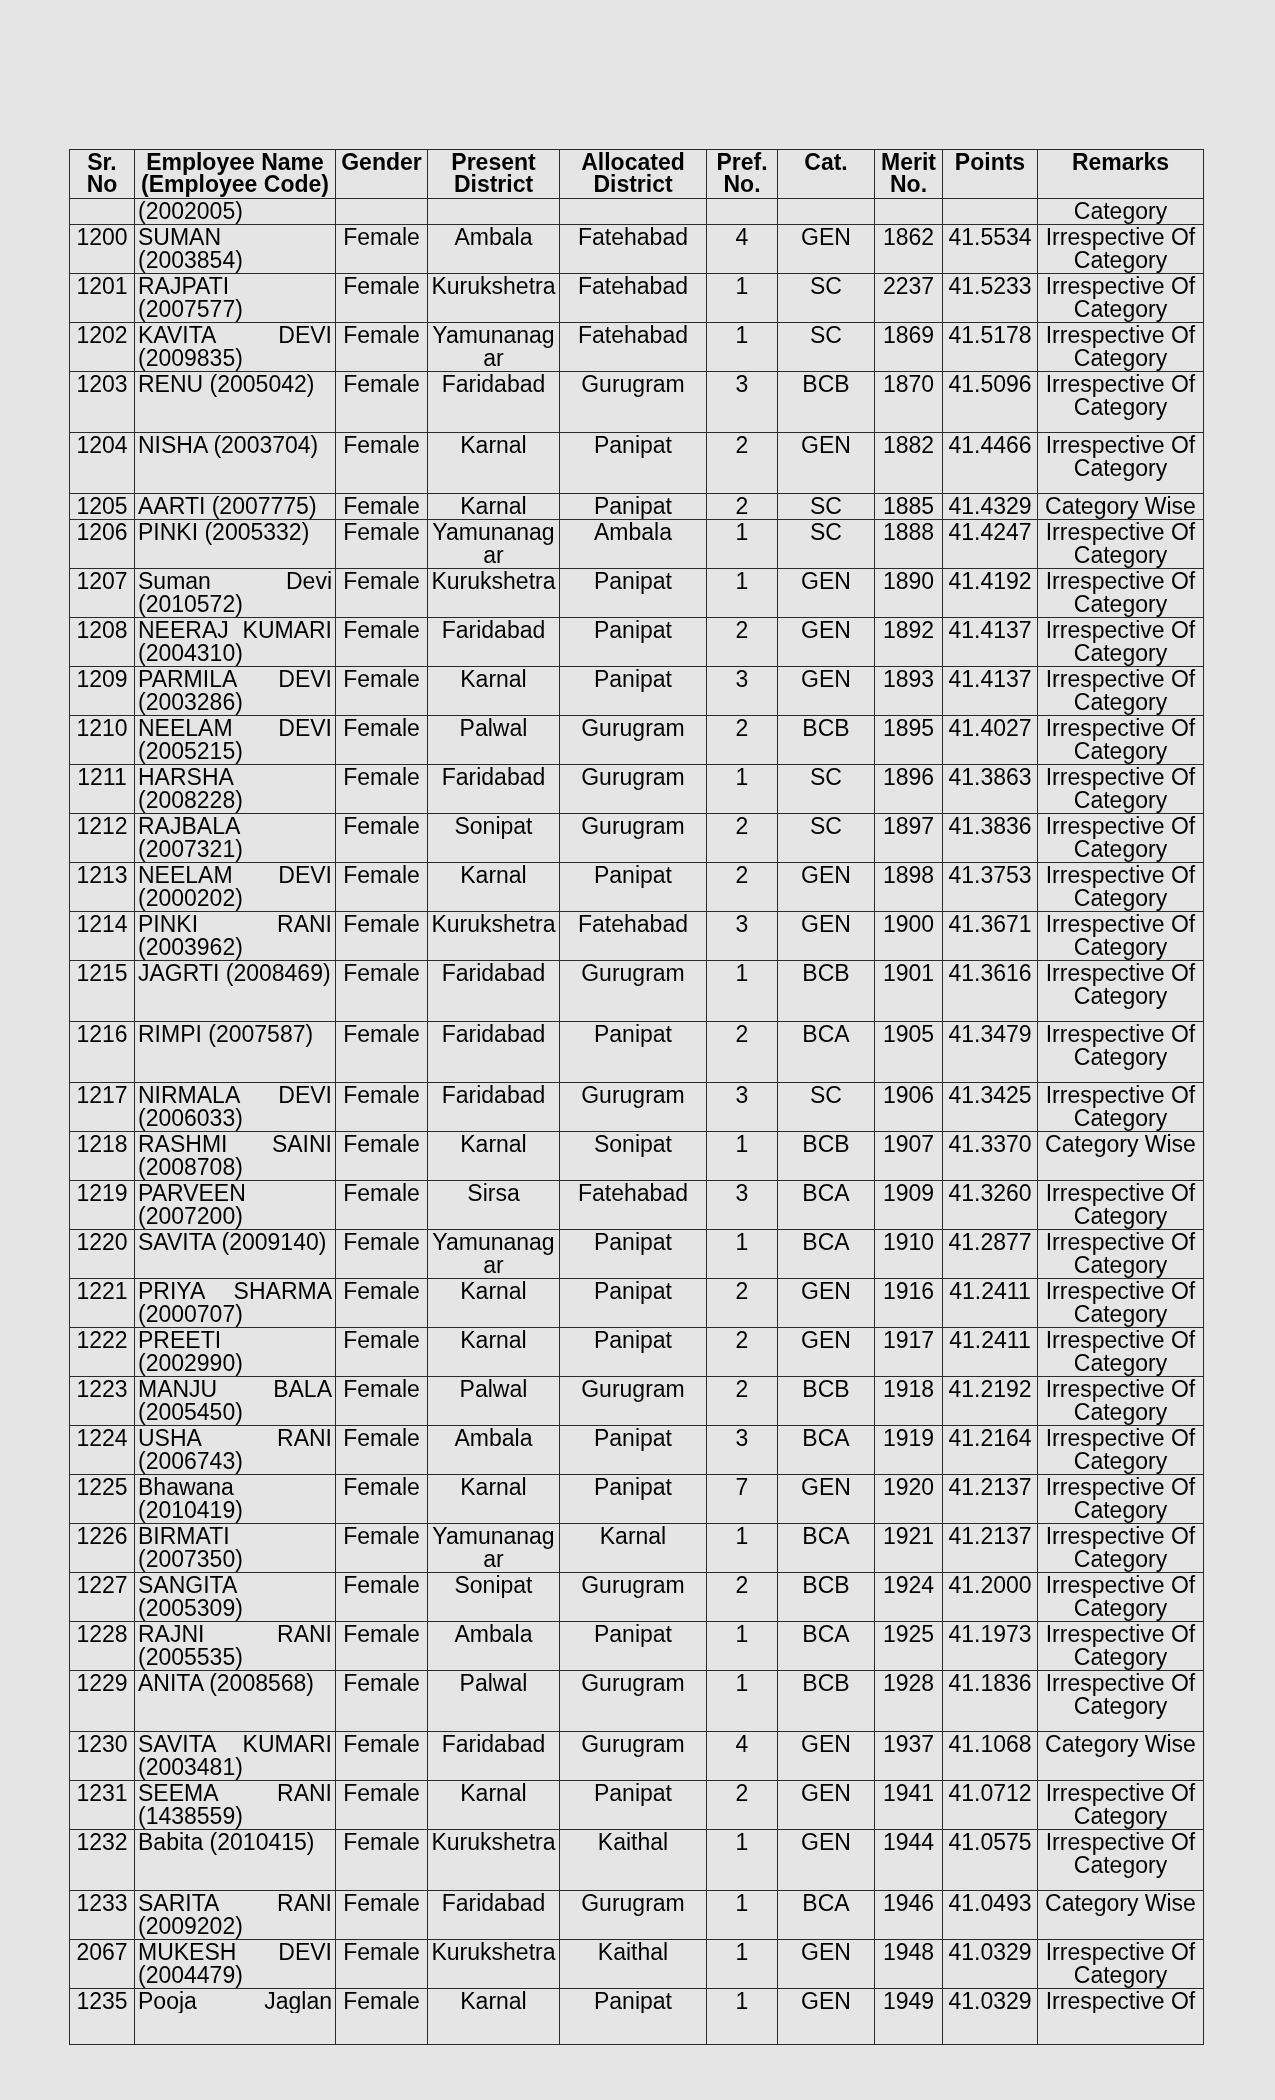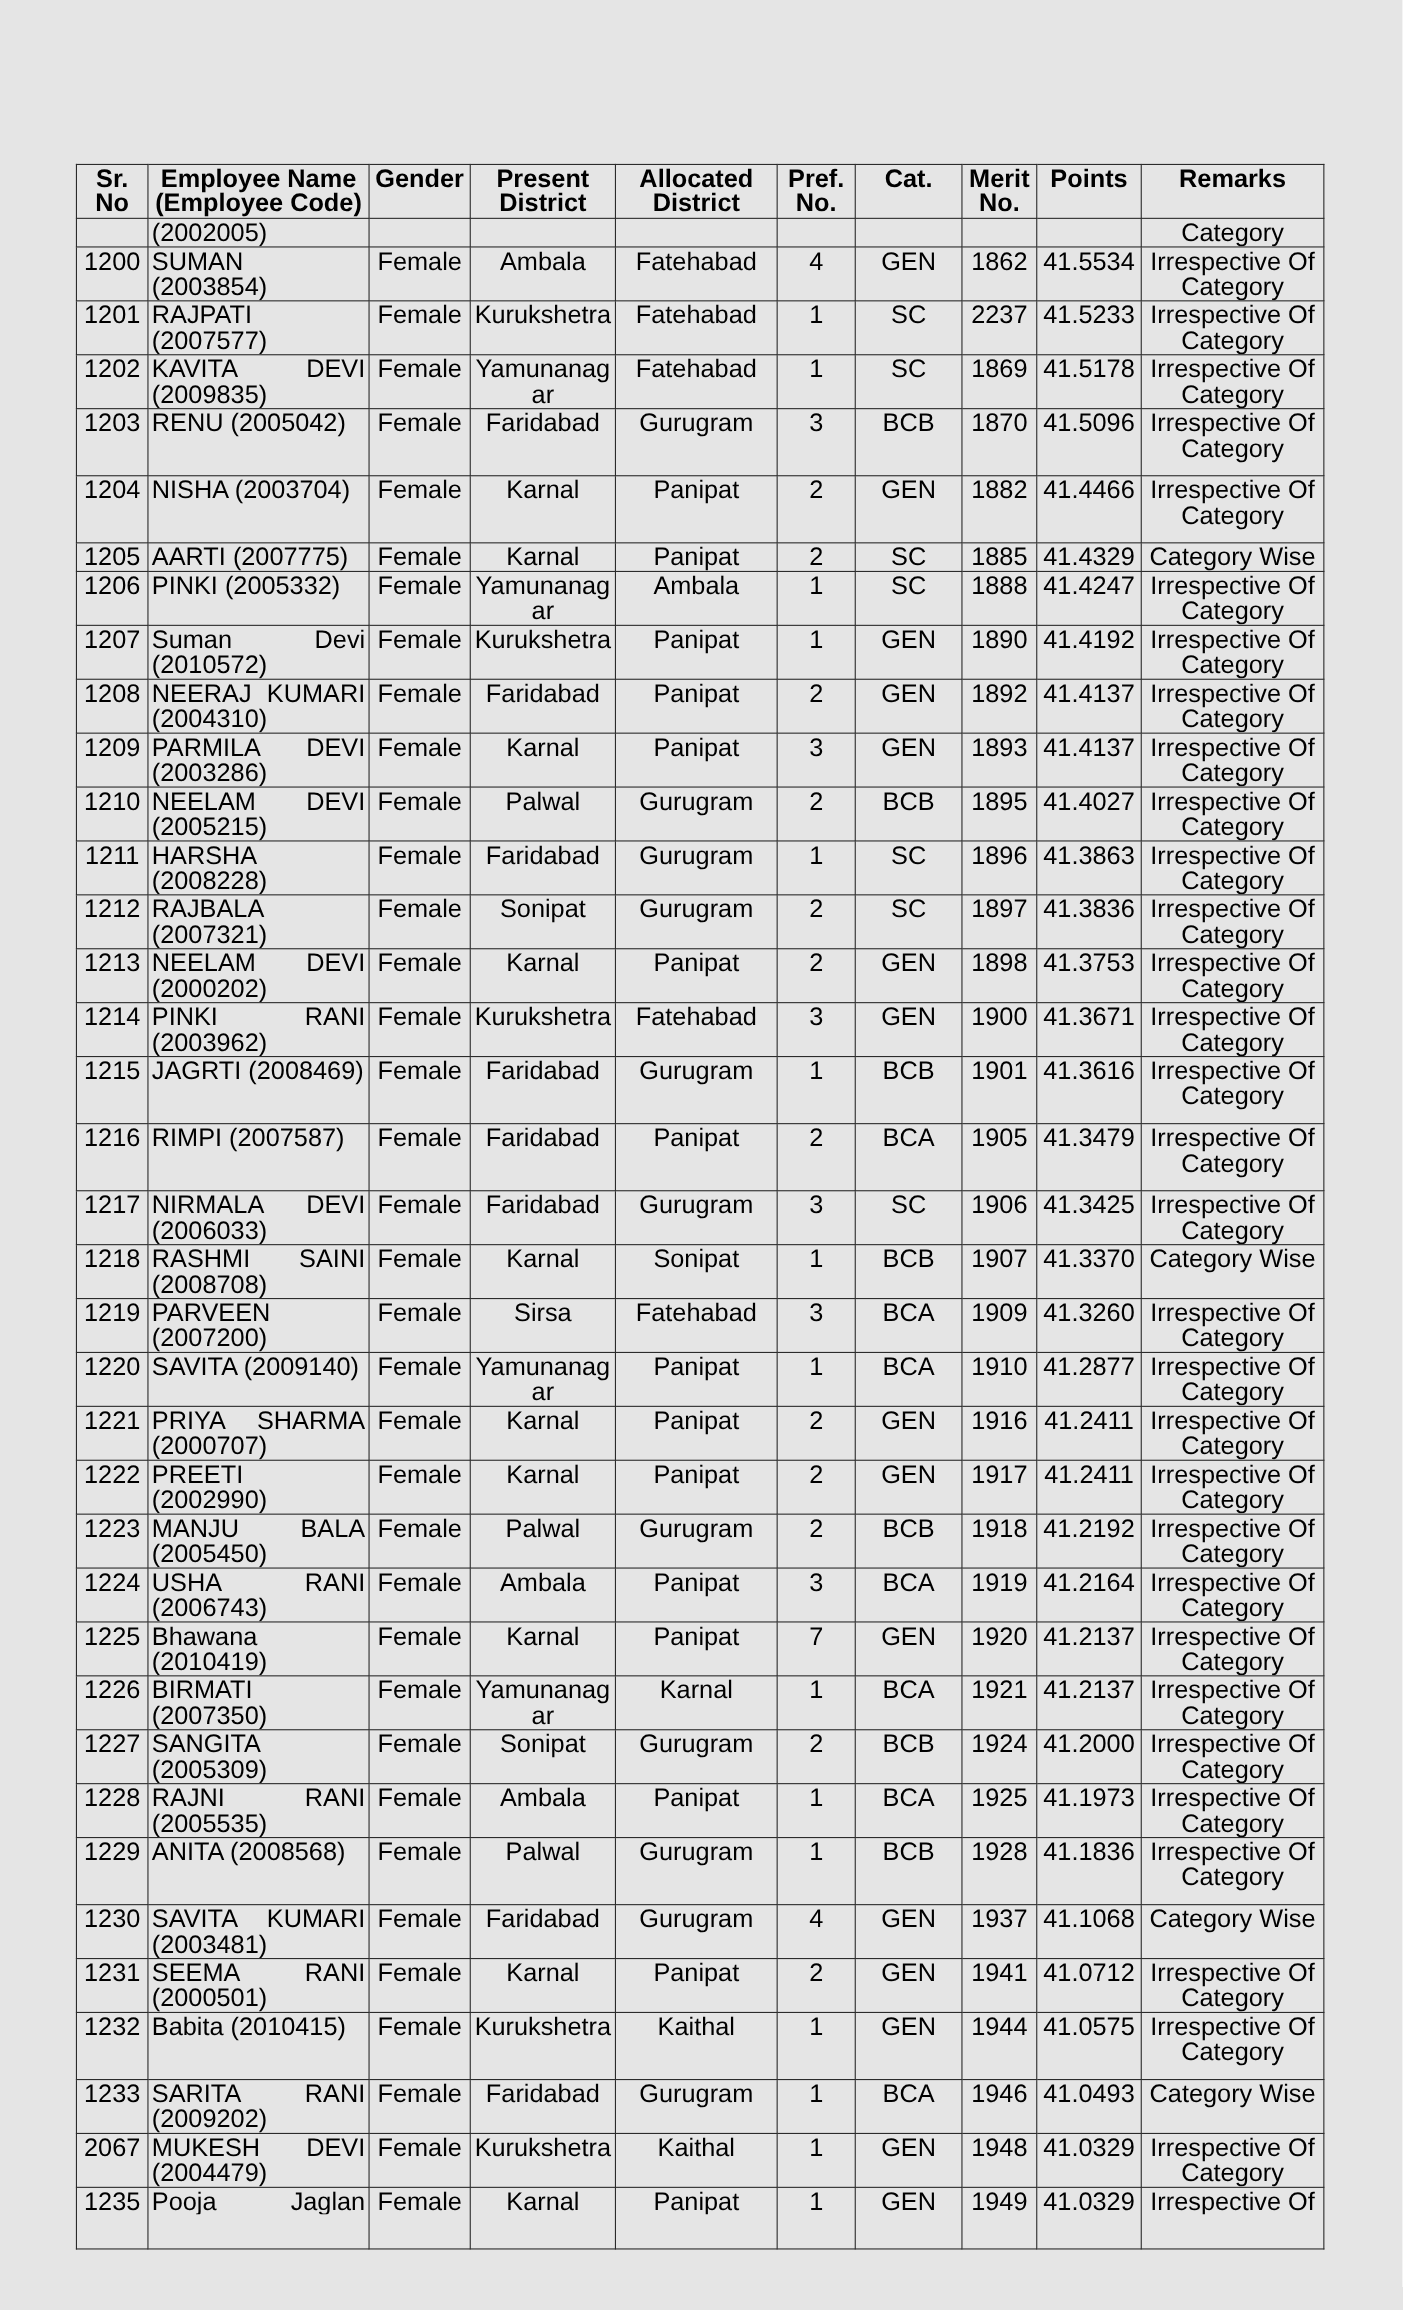--- a/index.html
+++ b/index.html
@@ -1134,21 +1134,21 @@
           <td class="cell-remarks">
             <div>Category Wise</div>
           </td>
         </tr>
         <tr class="h-m">
           <td class="cell-sr">
             <div>1231</div>
           </td>
           <td class="cell-name">
             <div class="nm-justify">SEEMA RANI</div>
-            <div>(2000501)</div>
+            <div>(1438559)</div>
           </td>
           <td class="cell-gender">
             <div>Female</div>
           </td>
           <td class="cell-present">
             <div>Karnal</div>
           </td>
           <td class="cell-allocated">
             <div>Panipat</div>
           </td>

